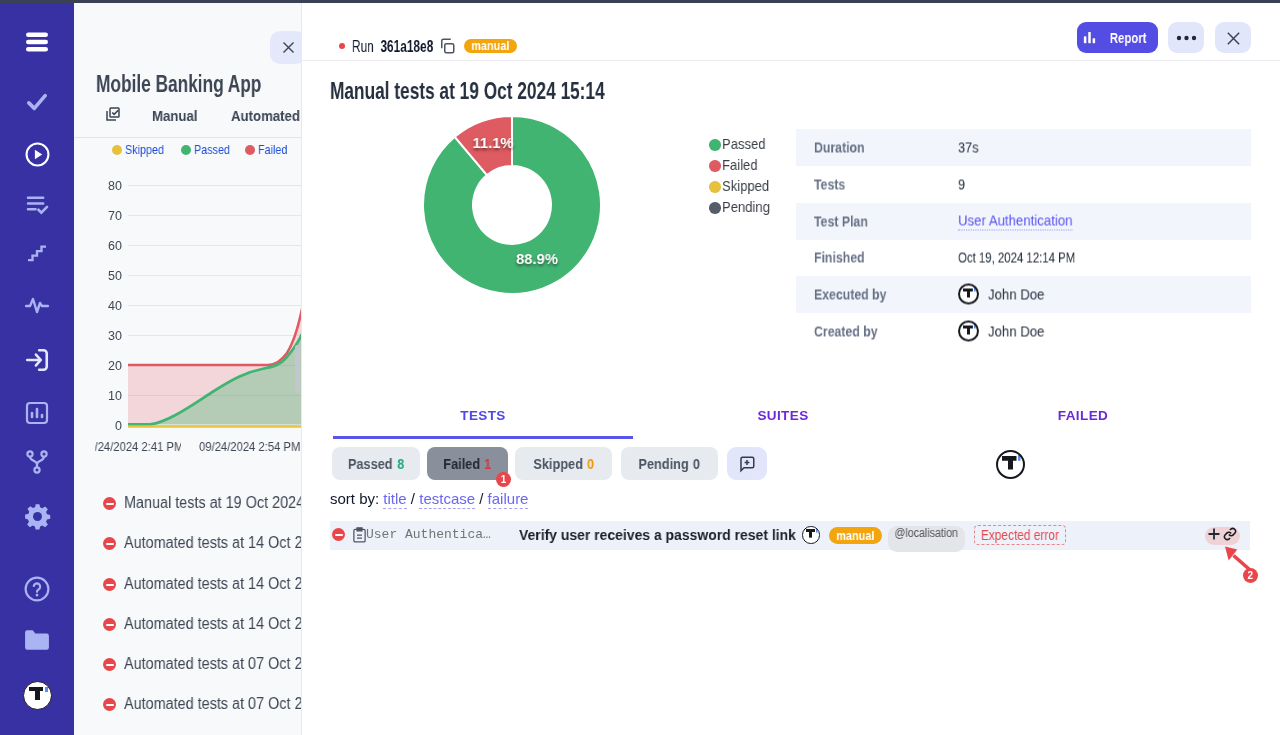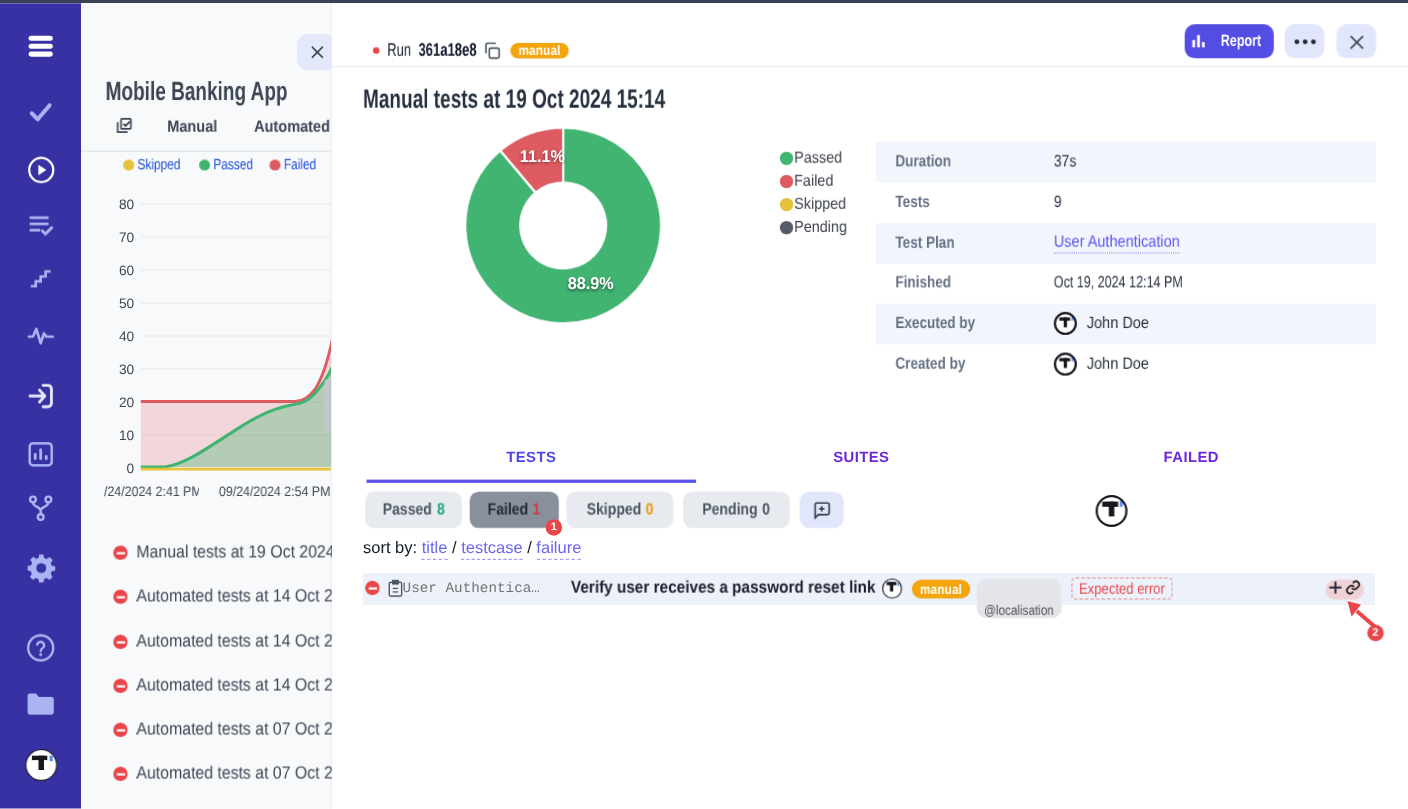--- a/index.html
+++ b/index.html
@@ -355,21 +355,21 @@
           <rect x="3" y="4" width="18" height="20" rx="2"></rect>
           <path d="M8 1.5h8v5H8z" fill="#4b5563"></path>
           <path d="M8 13h8M8 18h8"></path>
         </svg>
       <span style="position:absolute;left:36px;top:6px;font-family:'Liberation Mono',monospace;font-size:13px;color:#737373">User&nbsp;Authentica…</span>
       <span style="position:absolute;left:189px;top:4.5px;font-size:15.5px;font-weight:700;color:#1a202c"><span class="sx9">Verify user receives a password reset link</span></span>
       <span class="tavatar sm" style="position:absolute;left:471.5px;top:4.5px"></span>
       <div class="badge-manual" style="position:absolute;left:499px;top:5.5px;width:53px;height:17px;padding:0;display:flex;align-items:center;justify-content:center">
           <span class="sx85 sxc">manual</span>
         </div>
-      <div class="pill-gray" style="position:absolute;left:557.5px;top:5px;width:77px;height:36px;padding:0;display:flex;align-items:flex-end;justify-content:center">
+      <div class="pill-gray" style="position:absolute;left:557.5px;top:5px;width:77px;height:26px;padding:0;display:flex;align-items:flex-start;justify-content:center">
           <span class="sx85 sxc">@localisation</span>
         </div>
       <div class="pill-err" style="position:absolute;left:644px;top:4px;width:92px;height:20px;padding:0;display:flex;align-items:center;justify-content:center">
           <span class="sx85 sxc">Expected error</span>
         </div>
       <div style="position:absolute;left:874.5px;top:6px;width:34.5px;height:18px;background:#eed2d6;border-radius:9px"></div>
       <svg style="position:absolute;left:878px;top:6.7px" width="12" height="12" viewBox="0 0 12 12" stroke="#1f2937" stroke-width="1.8">
           <path d="M6 .5v11M.5 6h11"></path>
         </svg>
       <svg style="position:absolute;left:893px;top:6.2px" width="14" height="14" viewBox="0 0 24 24" fill="none" stroke="#17181c" stroke-width="2.6">

